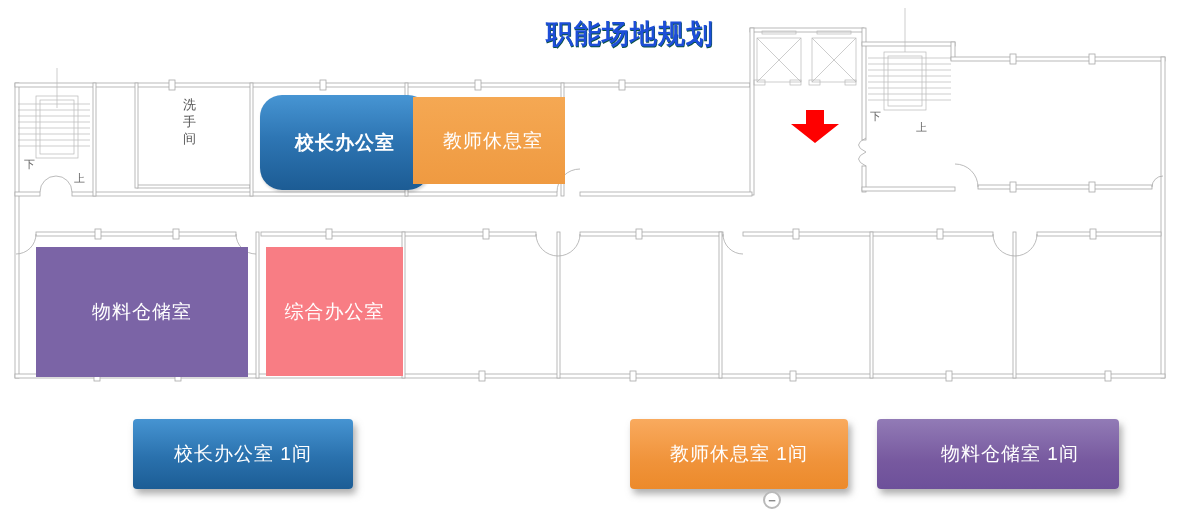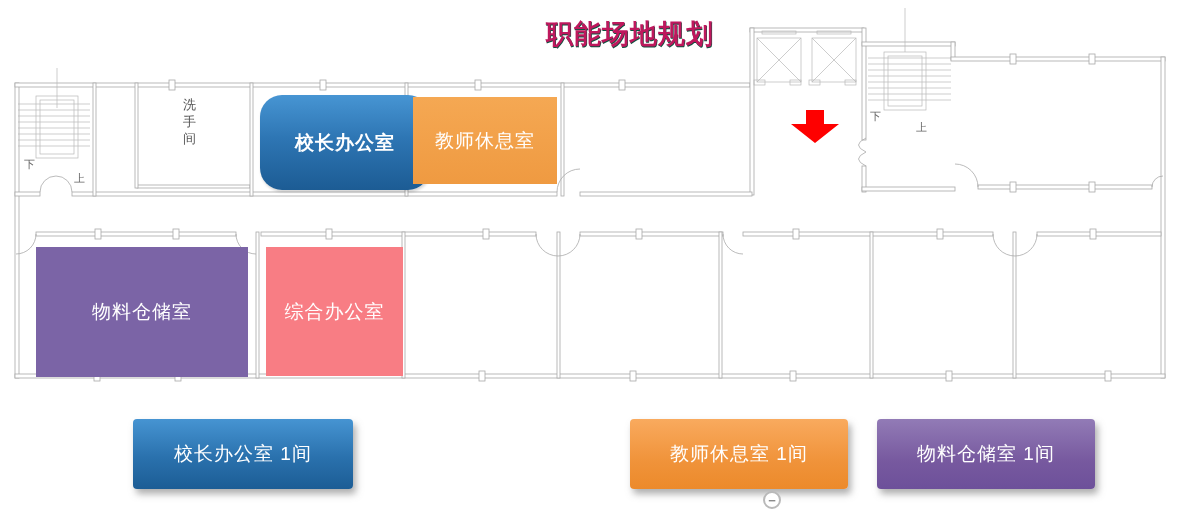--- a/index.html
+++ b/index.html
@@ -4,56 +4,57 @@
 <style>
   html,body{margin:0;padding:0;background:#fff;}
   .canvas{
     position:relative;width:1185px;height:513px;background:#fff;overflow:hidden;
     font-family:"Liberation Sans",sans-serif;
   }
   .abs{position:absolute;}
   
   .page-title{
     left:540px;top:16px;width:180px;text-align:center;
-    font-size:27px;font-weight:900;color:#be185d;letter-spacing:1px;
+    font-size:27px;font-weight:900;color:#1d4ed8;letter-spacing:1px;
     text-shadow:0.5px 0.5px 0 #0a523f;
   }
   
   .room-box{
     display:flex;align-items:center;justify-content:center;
     color:#fff;font-size:19px;letter-spacing:1px;white-space:nowrap;
   }
   .room-principal{
     left:260px;top:95px;width:170px;height:95px;border-radius:22px;
     background:linear-gradient(180deg,#4795d3 0%,#2e76b4 45%,#1c5c94 100%);
     box-shadow:1px 2px 3px rgba(0,0,0,.18);
     font-weight:bold;
   }
   .room-teacher{
     left:413px;top:97px;width:144px;height:87px;
     background:linear-gradient(180deg,#f5a853,#ef9a41);
+    padding-left:8px;
   }
   .room-storage{left:36px;top:247px;width:212px;height:130px;background:#7b64a6;}
   .room-general{left:266px;top:247px;width:137px;height:129px;background:#f87d84;}
   
   .restroom{
     left:183px;top:96px;width:14px;font-family:"Liberation Serif",serif;
     font-size:13px;line-height:17px;color:#555;overflow-wrap:anywhere;text-align:left;
   }
   
   .legend-btn{
     top:419px;height:70px;border-radius:4px;
     display:flex;align-items:center;justify-content:center;
     color:#fff;font-size:19px;letter-spacing:1px;white-space:nowrap;
     box-shadow:3px 5px 7px rgba(110,110,110,.55);
   }
   .legend-blue  {left:133px;width:220px;background:linear-gradient(180deg,#4694d2 0%,#2a71ad 55%,#1c5d95 100%);}
   .legend-pink  {left:385px;width:218px;background:linear-gradient(180deg,#fb989f 0%,#f5747d 60%,#f16a74 100%);}
   .legend-orange{left:630px;width:218px;background:linear-gradient(180deg,#f9aa5e 0%,#f0933a 60%,#ec8a2b 100%);}
-  .legend-purple{left:877px;width:218px;background:linear-gradient(180deg,#927bb6 0%,#77599f 60%,#6d509a 100%);}
+  .legend-purple{left:877px;width:218px;background:linear-gradient(180deg,#927bb6 0%,#77599f 60%,#6d509a 100%);padding-left:24px;}
   
   .collapse-ctl{
     left:763px;top:491px;width:18px;height:18px;border-radius:50%;
     background:#fff;border:2px solid #b9b9b9;box-sizing:border-box;
     display:flex;align-items:center;justify-content:center;
     color:#8a8a8a;font-size:13px;line-height:1;font-weight:bold;
   }
   
   svg{position:absolute;left:0;top:0;}
   .wall{fill:#ffffff;stroke:#a9a9a9;stroke-width:0.8;}

